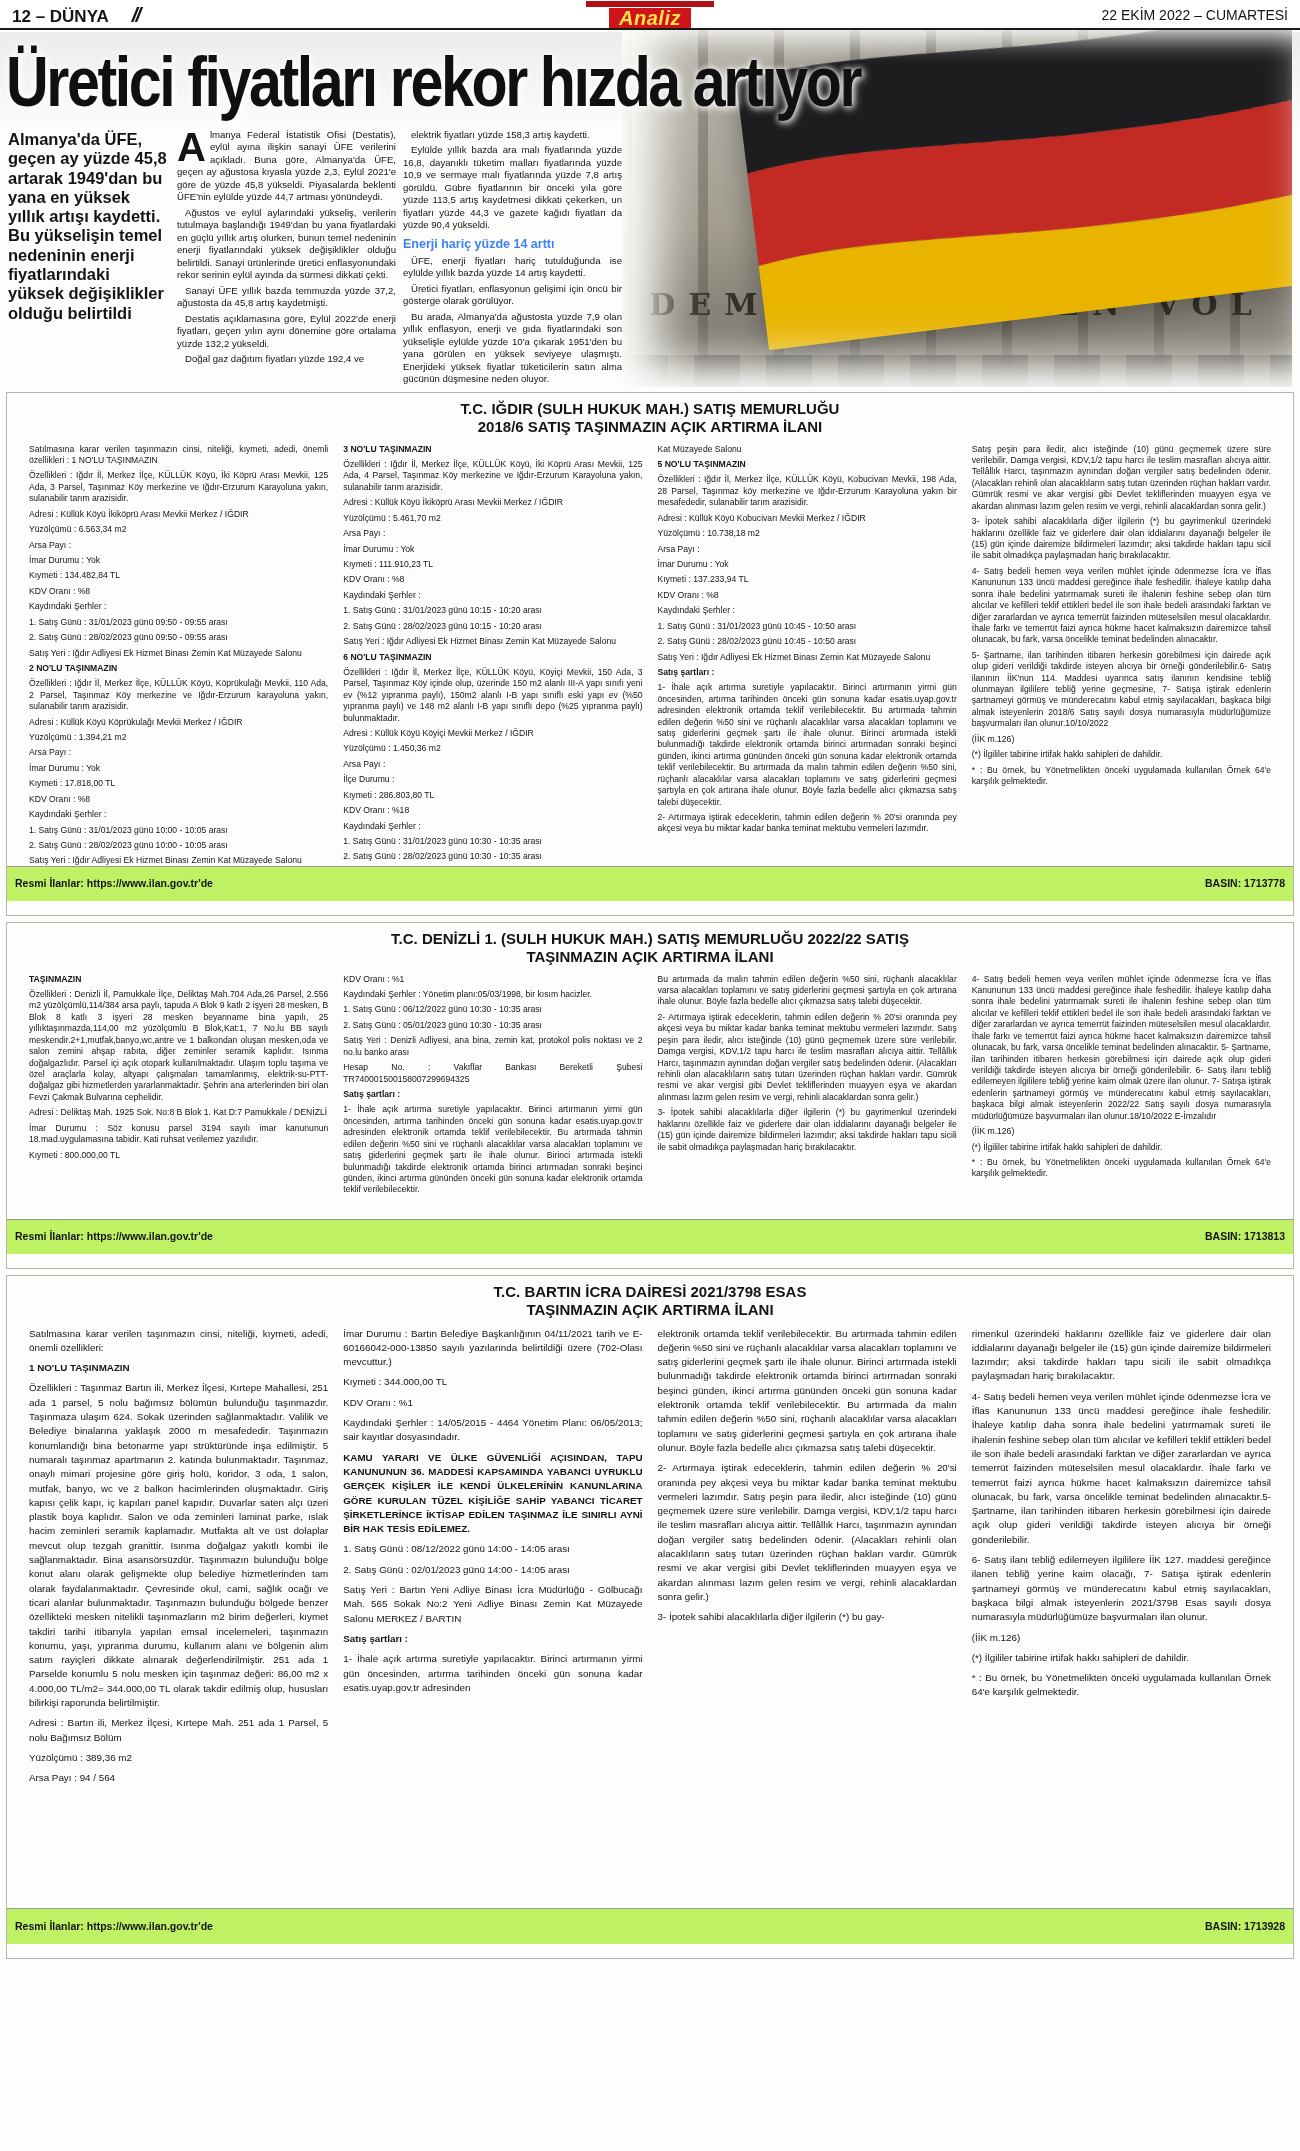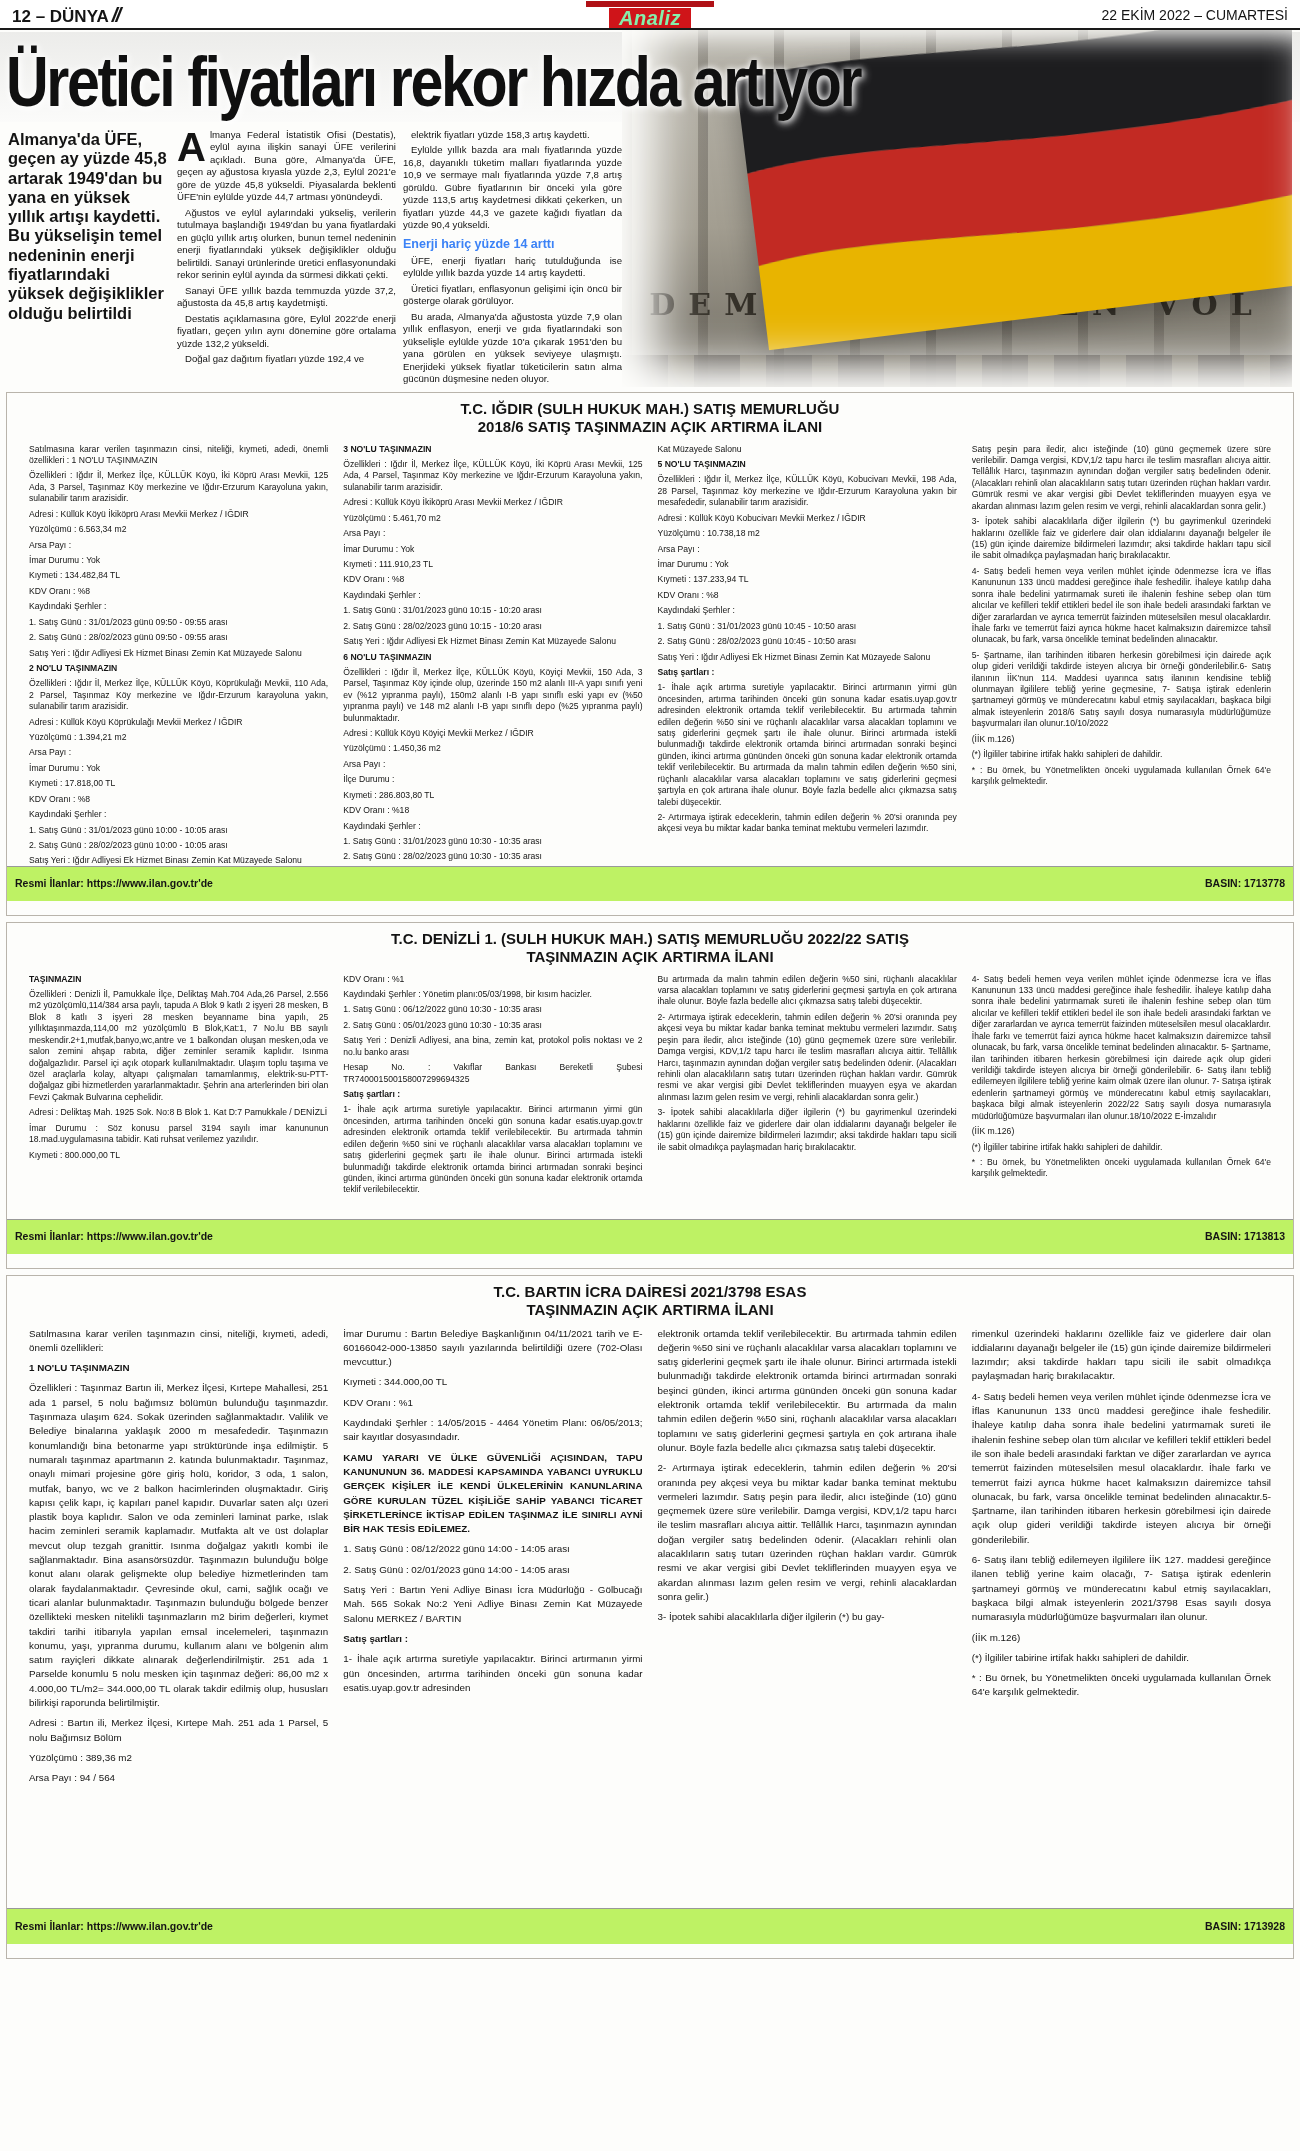--- a/index.html
+++ b/index.html
@@ -2,25 +2,25 @@
 <html><head>
 <meta charset="utf-8">
 <style>
   *{margin:0;padding:0;box-sizing:border-box}
   body{width:1300px;height:2151px;position:relative;overflow:hidden;background:#fdfdfb;
        font-family:"Liberation Sans",sans-serif;color:#141414}
   
   .masthead{position:absolute;top:0;left:0;right:0;height:30px;background:#fff;
             border-bottom:2px solid #1a1a1a;display:flex;align-items:center;
             justify-content:space-between;padding:2px 12px 0;z-index:6}
-  .m-left{display:flex;align-items:baseline;gap:3px;font-weight:bold;font-size:17px}
+  .m-left{display:flex;align-items:baseline;gap:23px;font-weight:bold;font-size:17px}
   .m-slashes{font-size:21px;font-weight:800;font-style:italic;letter-spacing:-2px}
   .logo-wrap{position:absolute;left:50%;transform:translateX(-50%);top:1px;text-align:center}
   .logo-top{width:128px;height:6px;background:#b01116;margin:0 auto 1px}
-  .logo{display:inline-block;font-size:20px;font-weight:800;font-style:italic;color:#86efac;
+  .logo{display:inline-block;font-size:20px;font-weight:800;font-style:italic;color:#fde047;
         background:#cf1419;padding:0 10px;line-height:20px;letter-spacing:.5px}
   .m-date{font-weight:normal;font-size:14px}
   
   .headline-bg{position:absolute;top:32px;left:0;right:0;height:90px;
                background:linear-gradient(180deg,#ececea,#fbfbfa);z-index:1}
   .headline{position:absolute;top:42px;left:6px;width:1292px;z-index:4;font-size:61px;
             font-weight:800;letter-spacing:-2.5px;white-space:nowrap;color:#101010;
             transform:scale(.97,1.14);transform-origin:left top;
             text-shadow:0 0 6px rgba(255,255,255,.95),2px 2px 8px rgba(255,255,255,.85)}
   .photo{position:absolute;top:30px;left:622px;width:670px;height:357px;overflow:hidden;z-index:2;

